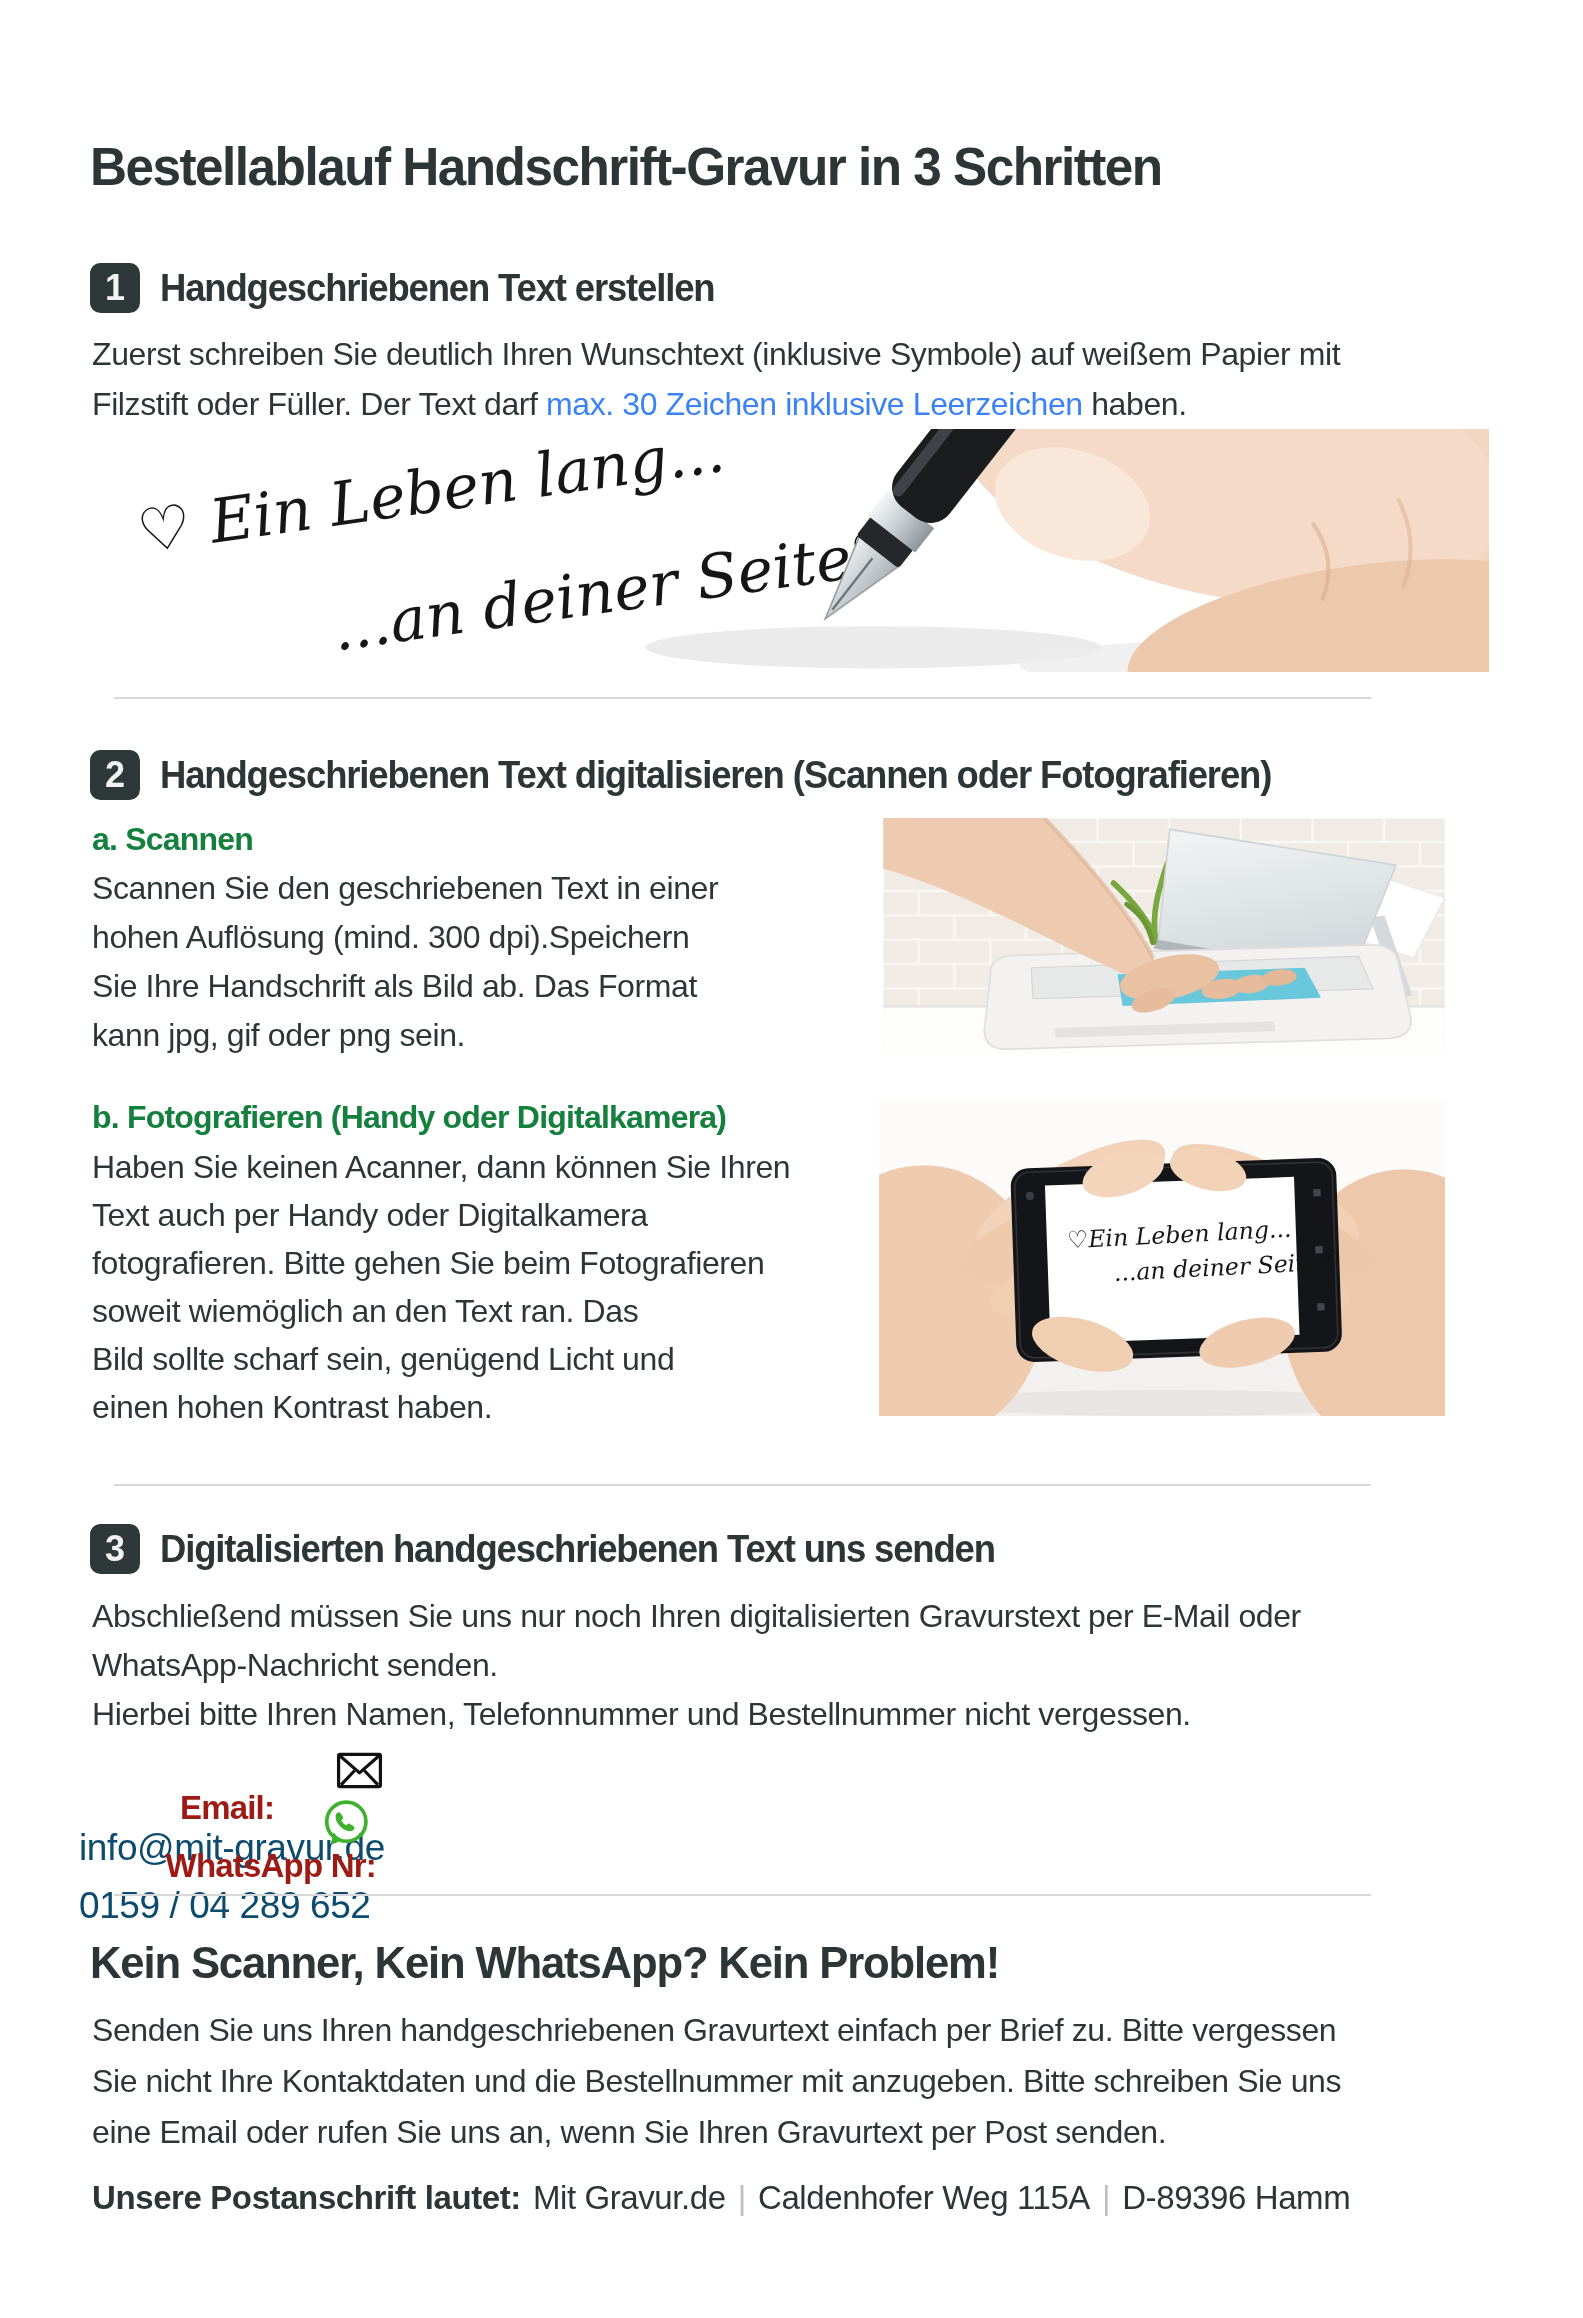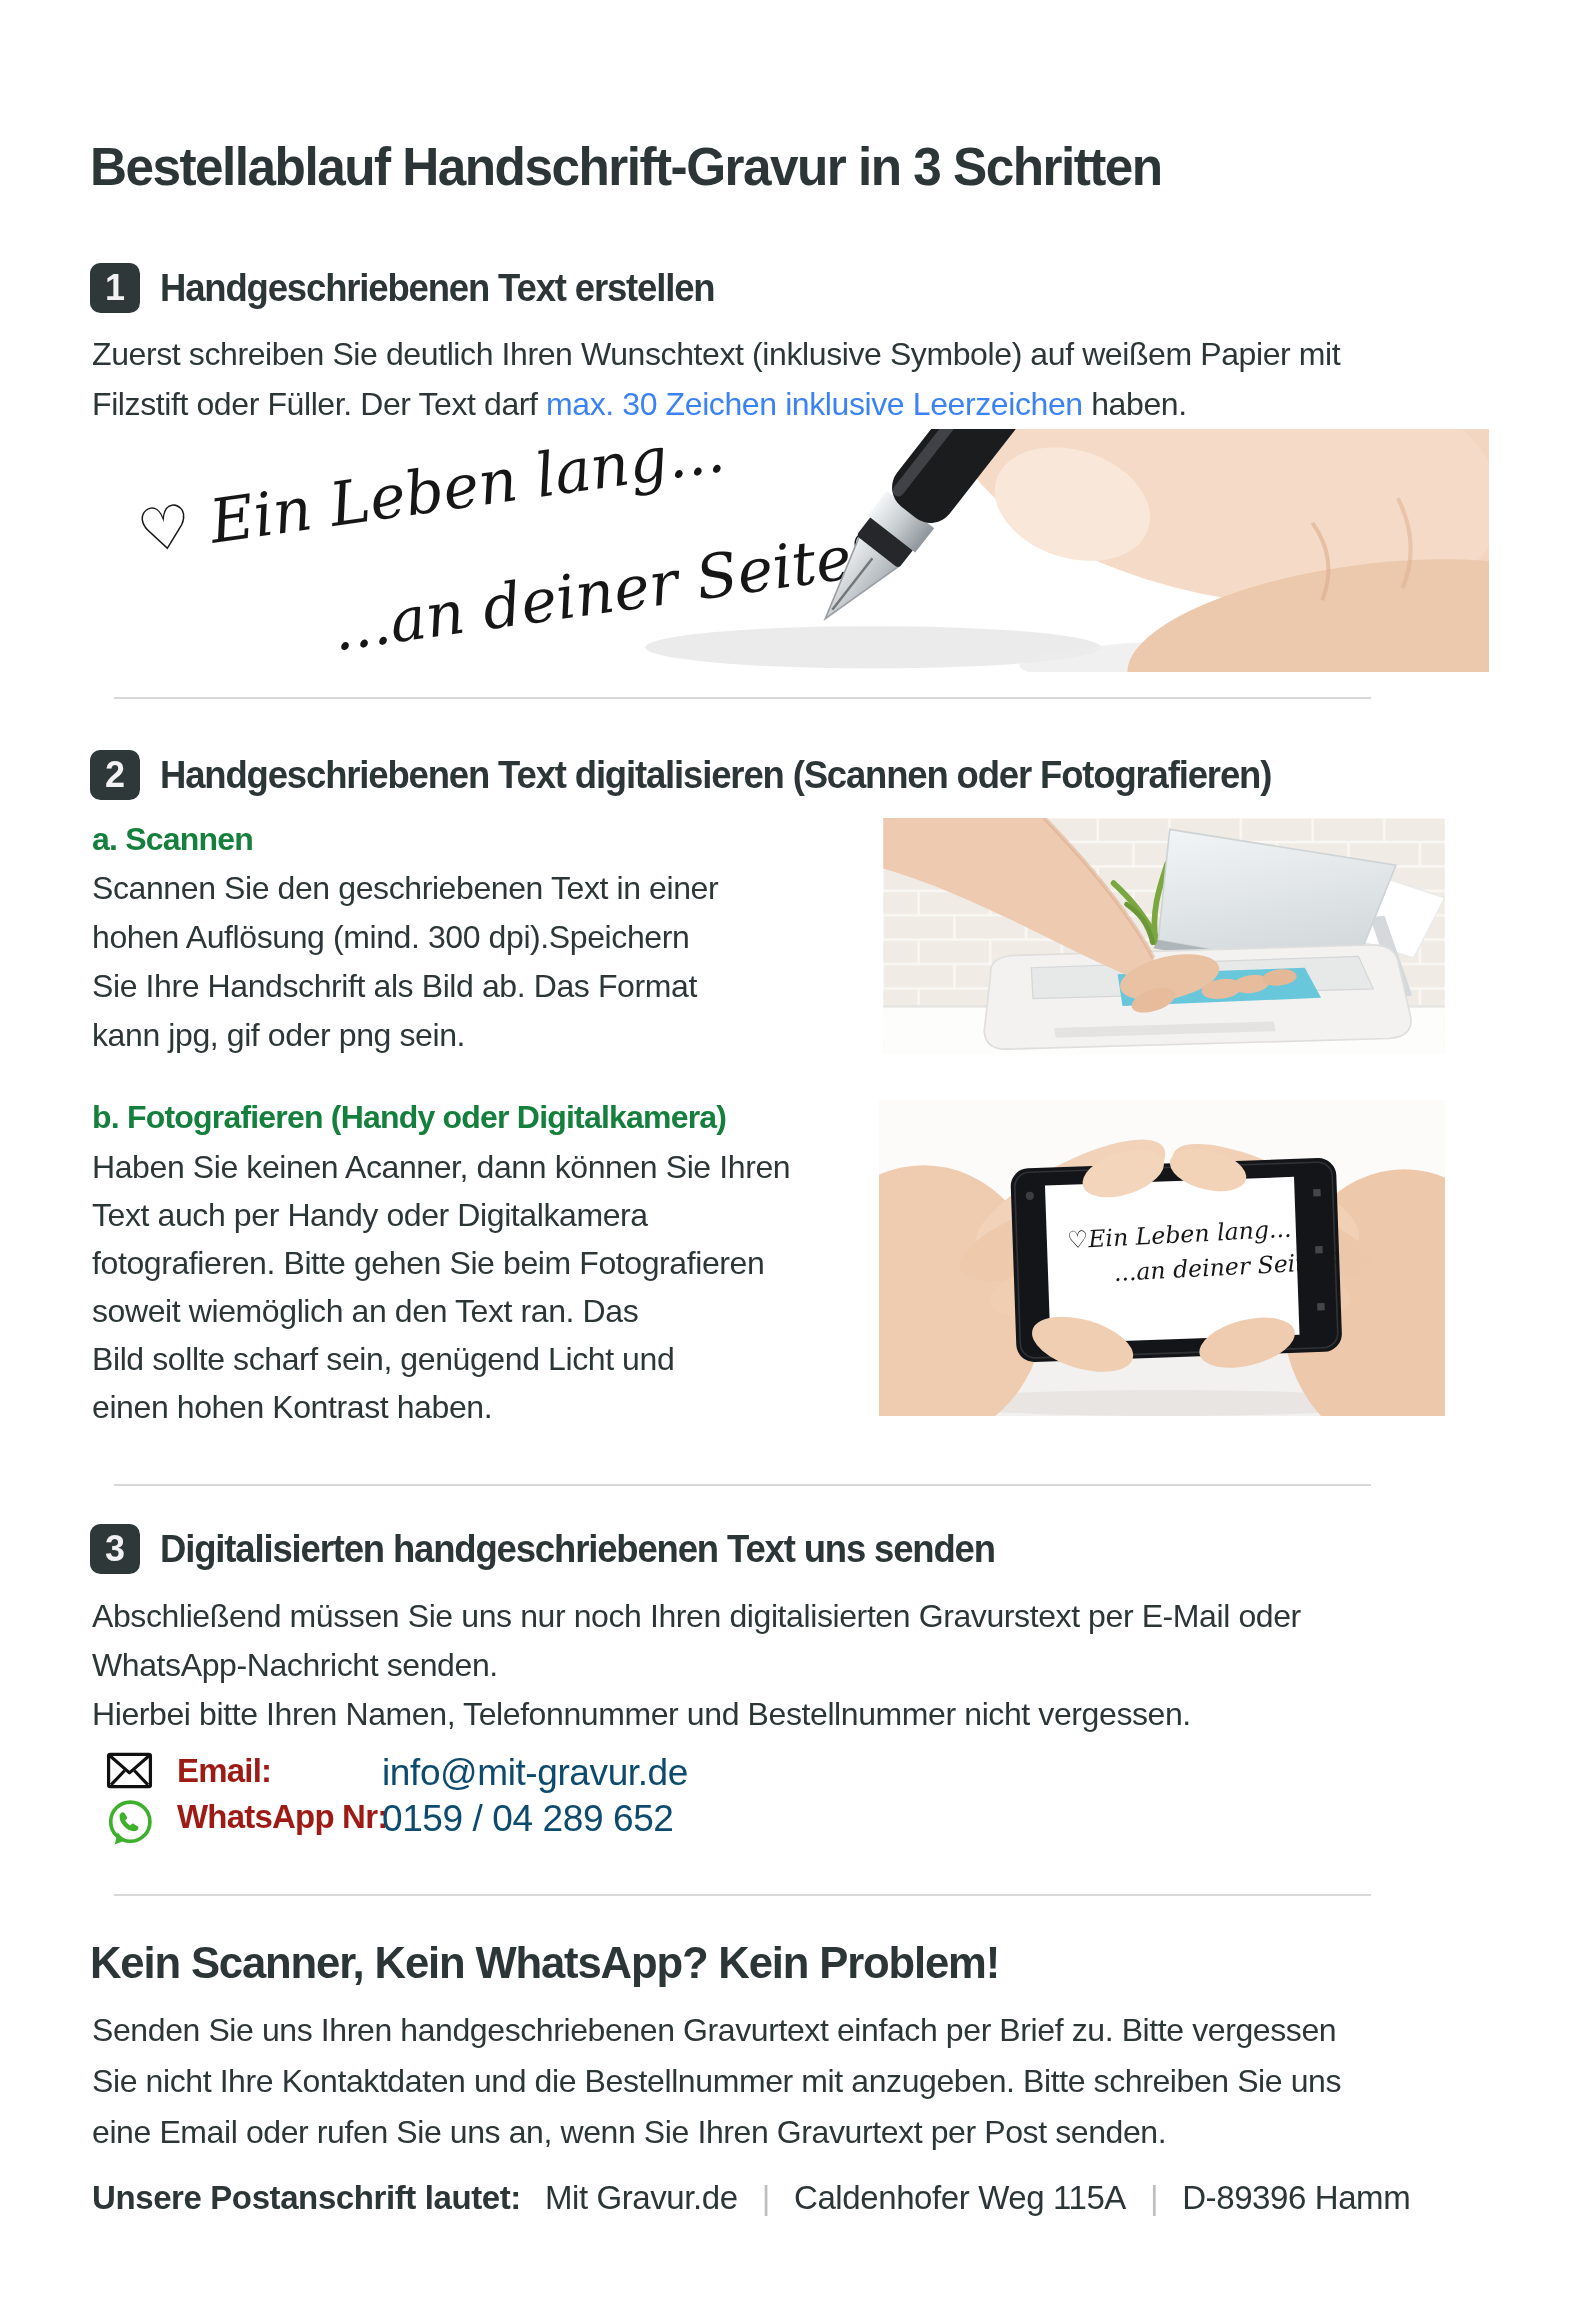--- a/index.html
+++ b/index.html
@@ -25,29 +25,29 @@
   }
   .body-text{
     margin:0;font-size:32px;letter-spacing:-0.4px;line-height:50px;
     white-space:pre-line;color:#2d3637;
   }
   .red{color:#3b82f6;}
   .sub-heading{margin:0;font-size:32px;font-weight:bold;letter-spacing:-0.8px;white-space:nowrap;color:#15803d;}
   .photo{position:absolute;overflow:hidden;background:#fff;}
   .photo svg{display:block;}
   .divider{position:absolute;left:114px;width:1257px;height:2.4px;background:#d8d8d8;}
-  .contact-row{position:absolute;left:104px;display:flex;align-items:flex-start;}
+  .contact-row{position:absolute;left:79px;display:flex;align-items:flex-end;flex-direction:column;}
   .contact-icon{width:50px;display:flex;align-items:center;justify-content:center;}
   .contact-label{font-size:33px;font-weight:bold;letter-spacing:-0.8px;color:#9e1b15;white-space:nowrap;}
   .contact-value{font-size:37px;letter-spacing:-0.4px;color:#0c4a6e;white-space:nowrap;}
   .footer-heading{
     left:90px;margin:0;font-size:45px;font-weight:bold;letter-spacing:-1.2px;white-space:nowrap;
     transform:scaleX(.97);transform-origin:left top;color:#2d3637;
   }
-  .address-row{position:absolute;left:92px;display:flex;align-items:baseline;gap:24px;font-size:33px;letter-spacing:-0.4px;white-space:nowrap;}
+  .address-row{position:absolute;left:92px;display:flex;align-items:baseline;gap:12px;font-size:33px;letter-spacing:-0.4px;white-space:nowrap;}
   .address-label{font-weight:bold;}
   .address-sep{color:#bfbfbf;}
   .hand-text{font-family:"DejaVu Serif","Liberation Serif",serif;font-style:italic;}
 </style>
 </head>
 <body>
 
 <h1 class="abs page-title">Bestellablauf Handschrift-Gravur in 3 Schritten</h1>
 
 <div class="abs step-row" style="top:263px;">

